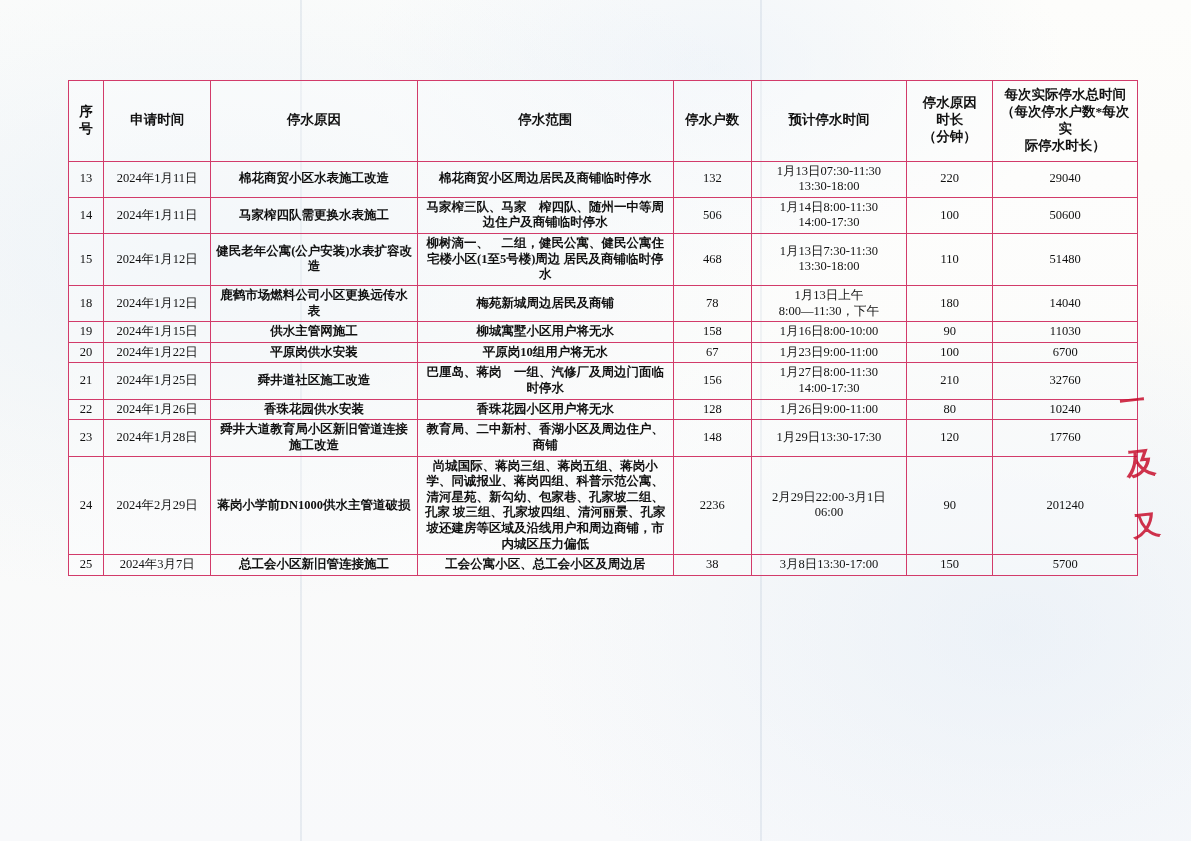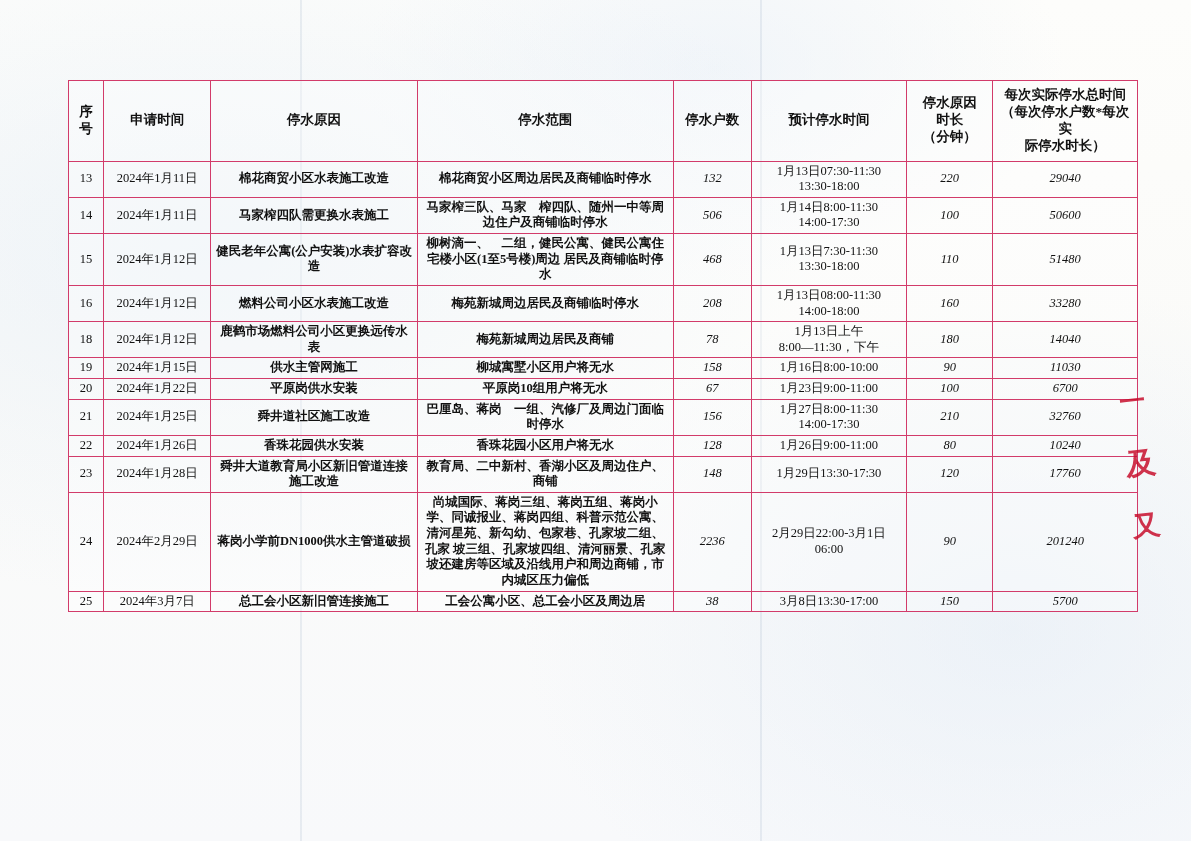--- a/index.html
+++ b/index.html
@@ -74,21 +74,21 @@
   .c-dur   { width: 84px; }
   .c-total { width: 140px; }
 
   td.reason, td.range {
     font-weight: bold;
     font-size: 12.5px;
     margin-top: 48px;
   }
   td.seq, td.date { font-size: 13px; }
   td.est { font-size: 12px; }
-  td.num { font-size: 13px; font-style: italic; }
+  td.num { font-size: 13px; }
 
   .multiline { white-space: pre-line; }
 
   
   .marks {
     position: absolute;
     right: 8px;
     top: 380px;
     width: 56px;
     color: #c8102e;
@@ -168,31 +168,20 @@
             <td class="date">2024年1月12日</td>
             <td class="reason">健民老年公寓(公户安装)水表扩容改造</td>
             <td class="range">柳树滴一、　二组，健民公寓、健民公寓住宅楼小区(1至5号楼)周边 居民及商铺临时停水</td>
             <td class="num">468</td>
             <td class="est multiline">1月13日7:30-11:30
 13:30-18:00</td>
             <td class="num">110</td>
             <td class="num">51480</td>
           </tr>
           <tr>
-            <td class="seq">16</td>
-            <td class="date">2024年1月12日</td>
-            <td class="reason">燃料公司小区水表施工改造</td>
-            <td class="range">梅苑新城周边居民及商铺临时停水</td>
-            <td class="num">208</td>
-            <td class="est multiline">1月13日08:00-11:30
-14:00-18:00</td>
-            <td class="num">160</td>
-            <td class="num">33280</td>
-          </tr>
-          <tr>
             <td class="seq">18</td>
             <td class="date">2024年1月12日</td>
             <td class="reason">鹿鹤市场燃料公司小区更换远传水表</td>
             <td class="range">梅苑新城周边居民及商铺</td>
             <td class="num">78</td>
             <td class="est multiline">1月13日上午
 8:00—11:30，下午</td>
             <td class="num">180</td>
             <td class="num">14040</td>
           </tr>

